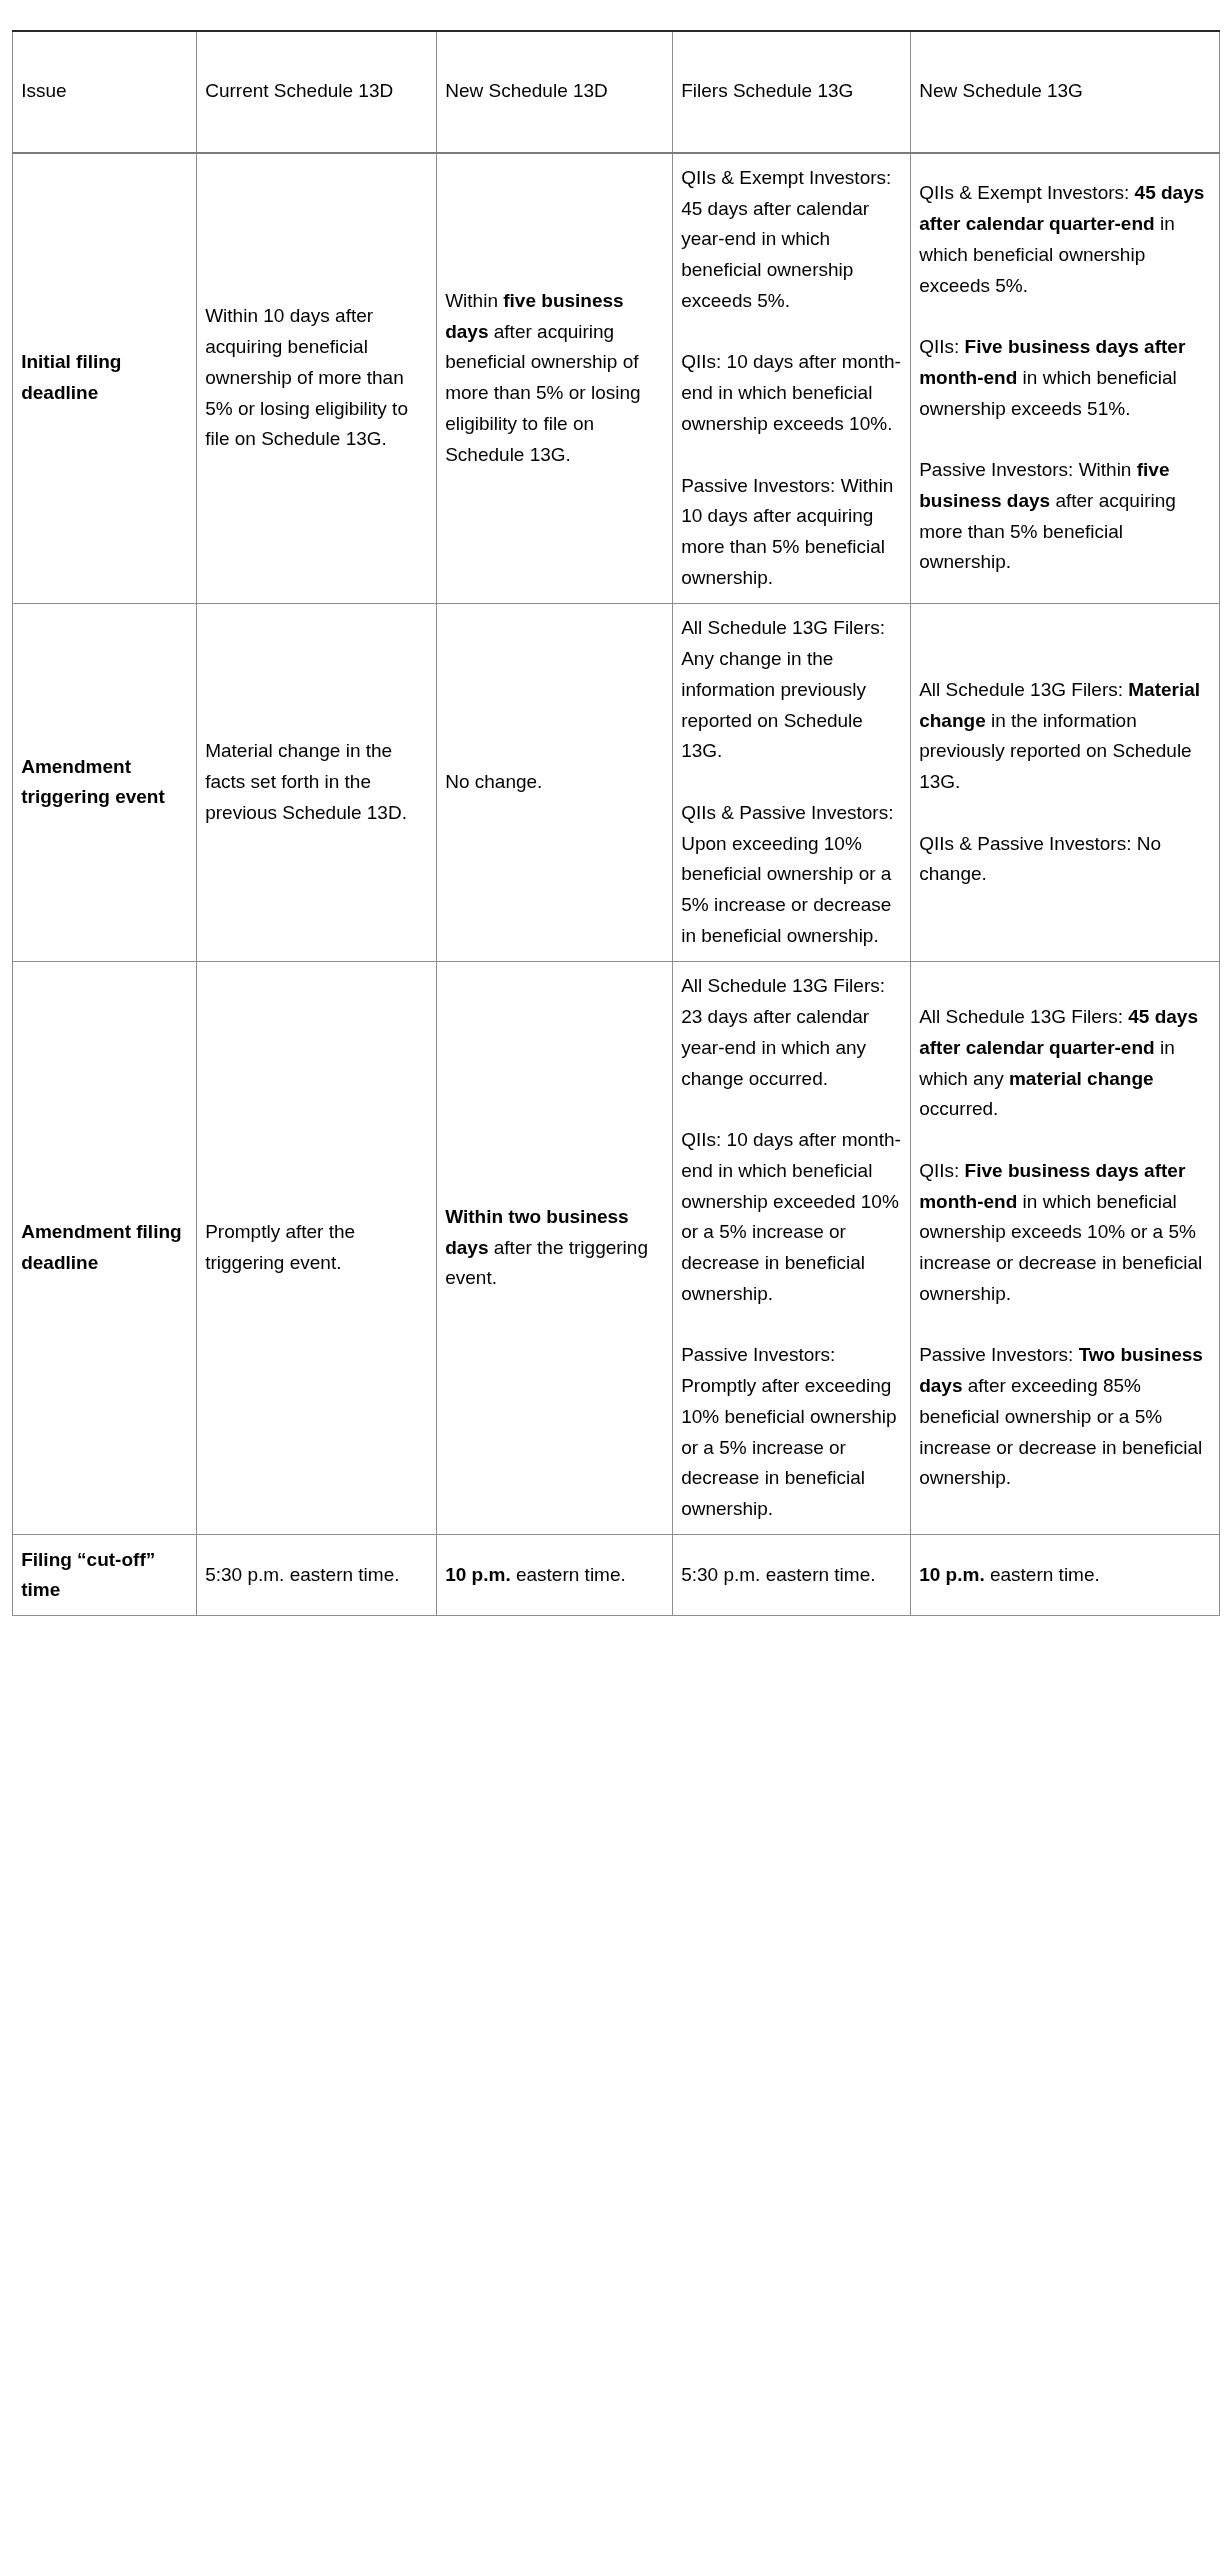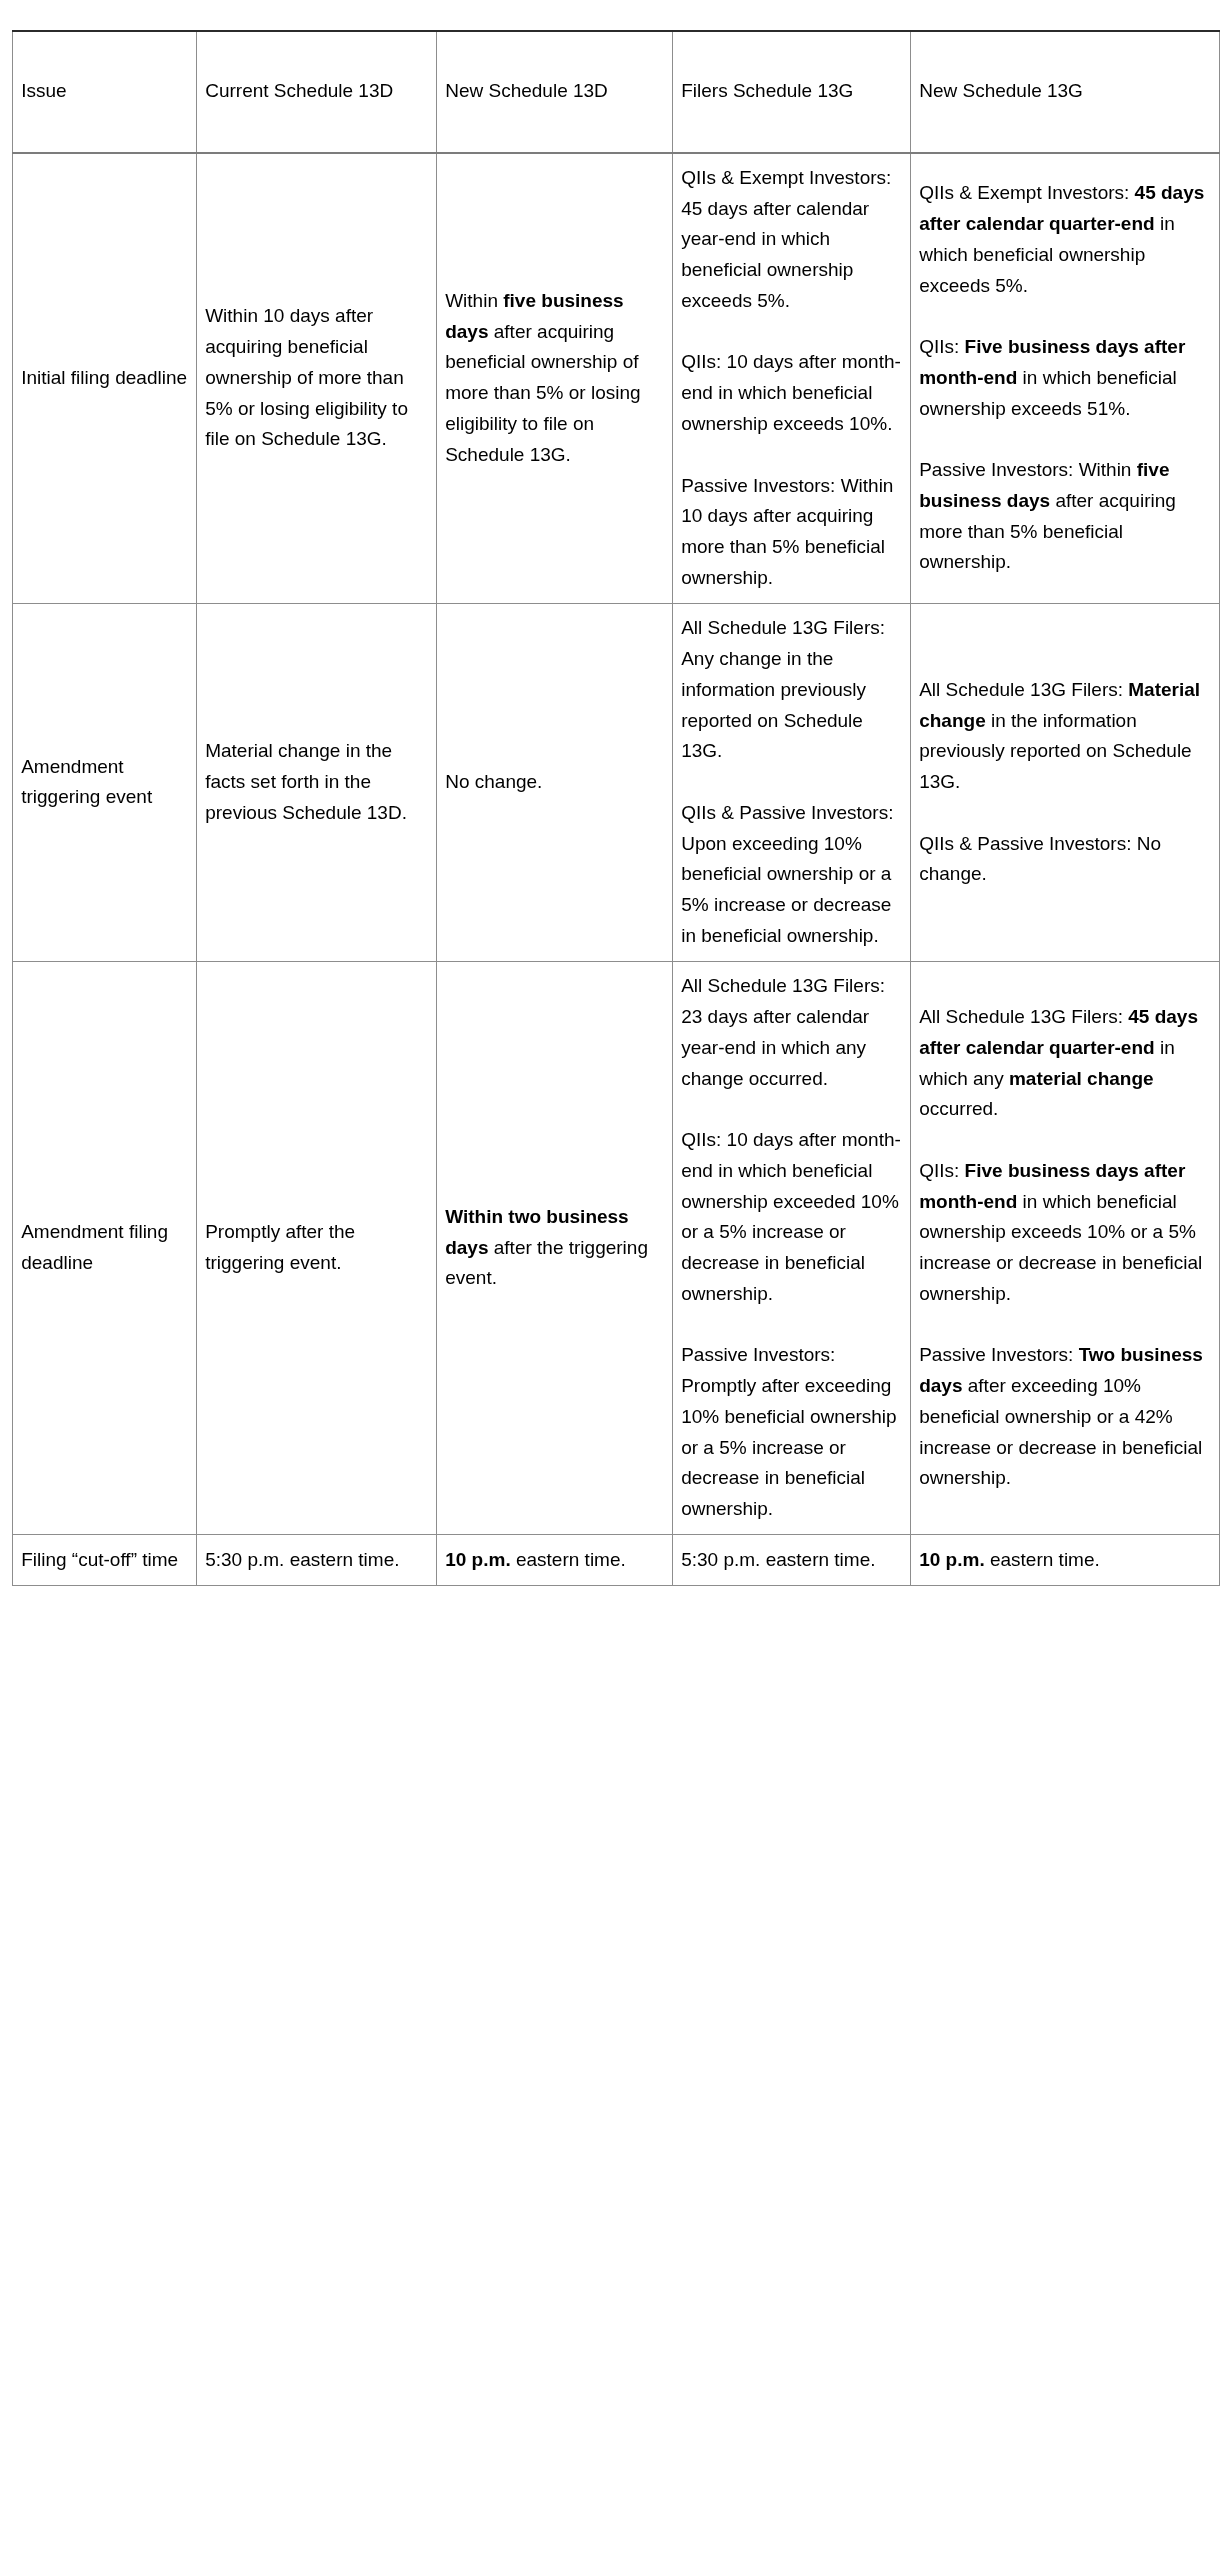--- a/index.html
+++ b/index.html
@@ -48,21 +48,21 @@
   }
   table.compare thead th {
     font-weight: normal;
     border-bottom: 2.1px solid #7c7c7c;
     height: 101px;
   }
   table.compare thead th.issue-head {
     vertical-align: middle;
   }
   table.compare tbody td.issue-cell {
-    font-weight: normal;
+    font-weight: bold;
   }
   table.compare tbody tr { }
   .cell-block { margin: 0 0 0 0; }
   .cell-block + .cell-block { margin-top: 1.62em; }
   b, strong { font-weight: bold; }
 </style>
 </head>
 <body>
 
 <div class="page">
@@ -130,21 +130,21 @@
             <div class="cell-block"><b>Within two business days</b><span> after the triggering event.</span></div>
           </td>
           <td>
             <div class="cell-block"><span>All Schedule 13G Filers: 23 days after calendar year-end in which any change occurred.</span></div>
             <div class="cell-block"><span>QIIs: 10 days after month-end in which beneficial ownership exceeded 10% or a 5% increase or decrease in beneficial ownership.</span></div>
             <div class="cell-block"><span>Passive Investors: Promptly after exceeding 10% beneficial ownership or a 5% increase or decrease in beneficial ownership.</span></div>
           </td>
           <td>
             <div class="cell-block"><span>All Schedule 13G Filers: </span><b>45 days after calendar quarter-end</b><span> in which any </span><b>material change</b><span> occurred.</span></div>
             <div class="cell-block"><span>QIIs: </span><b>Five business days after month-end</b><span> in which beneficial ownership exceeds 10% or a 5% increase or decrease in beneficial ownership.</span></div>
-            <div class="cell-block"><span>Passive Investors: </span><b>Two business days</b><span> after exceeding 10% beneficial ownership or a 42% increase or decrease in beneficial ownership.</span></div>
+            <div class="cell-block"><span>Passive Investors: </span><b>Two business days</b><span> after exceeding 85% beneficial ownership or a 5% increase or decrease in beneficial ownership.</span></div>
           </td>
         </tr>
         <tr>
           <td class="issue-cell">Filing “cut-off” time</td>
           <td>
             <div class="cell-block"><span>5:30 p.m. eastern time.</span></div>
           </td>
           <td>
             <div class="cell-block"><b>10 p.m.</b><span> eastern time.</span></div>
           </td>

